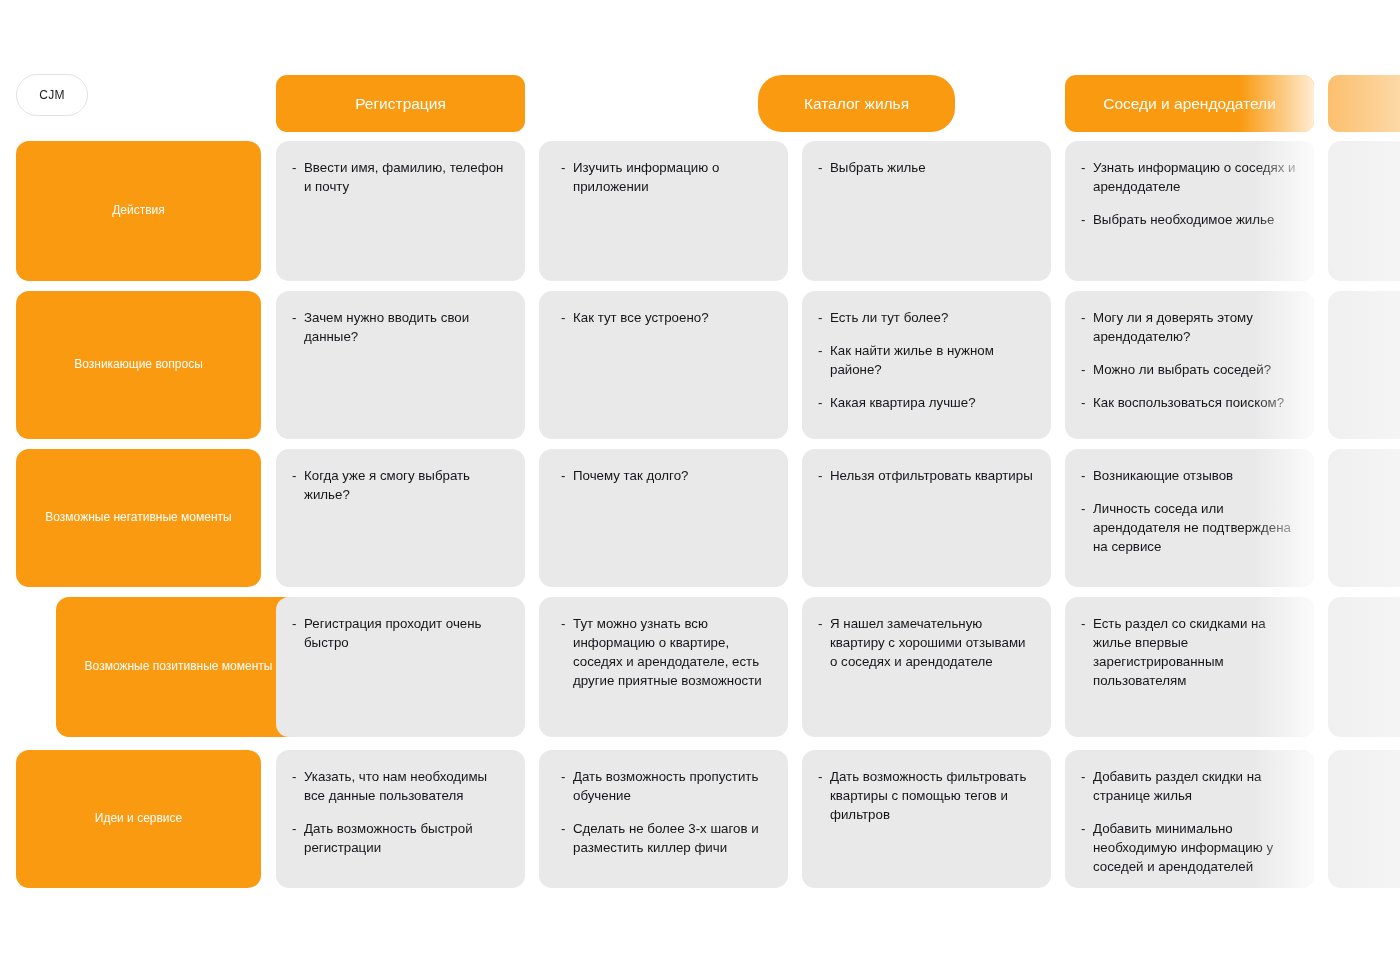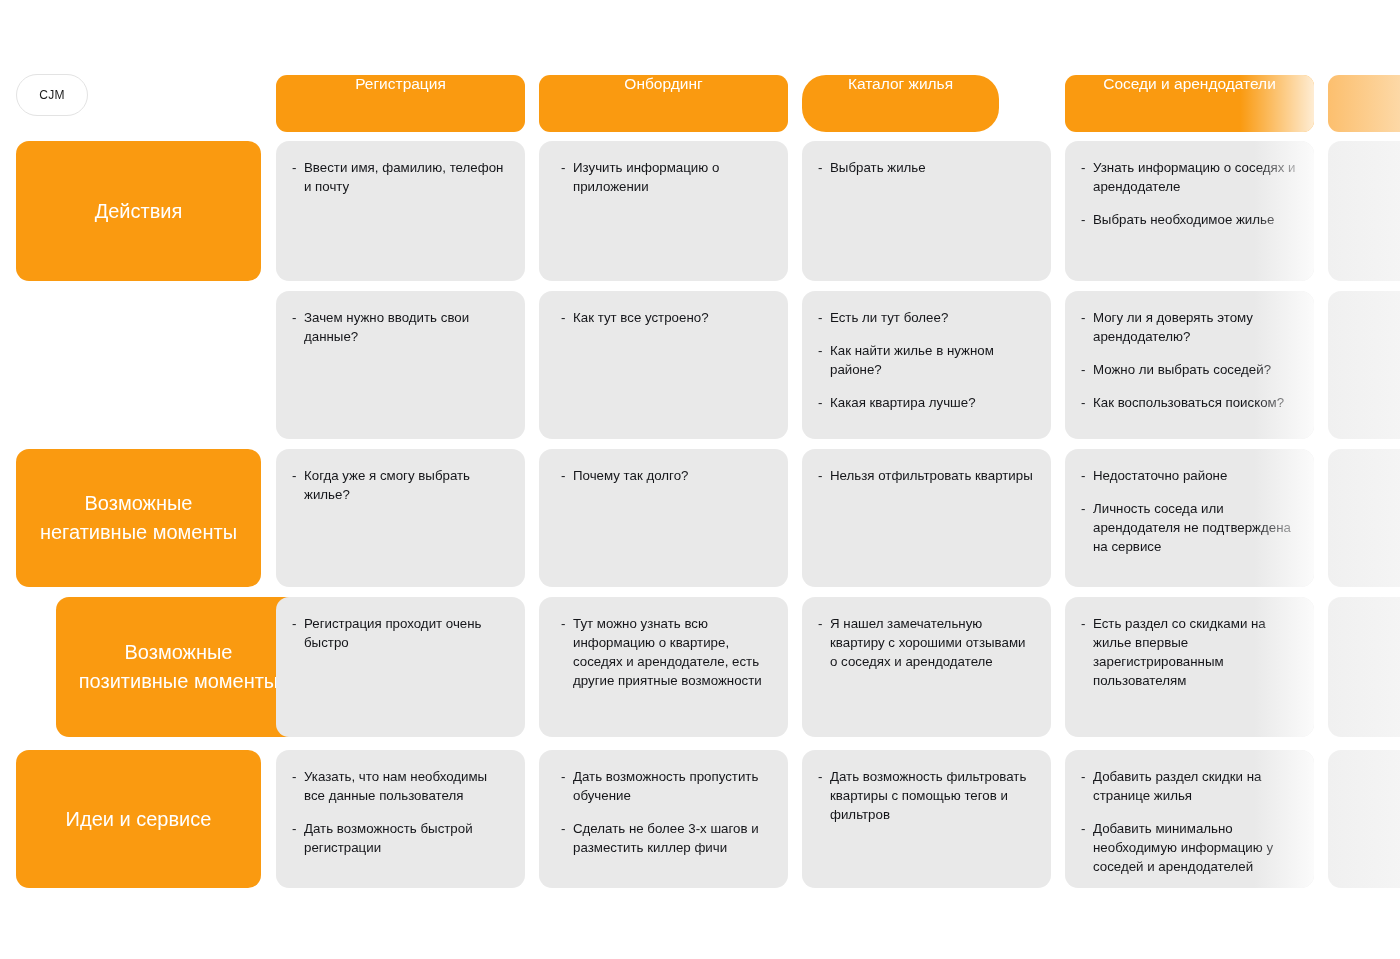--- a/index.html
+++ b/index.html
@@ -48,20 +48,21 @@
   }
 
   
   .stage-chip {
     position: absolute;
     top: 75px;
     height: 57px;
     border-radius: 11px;
     background: #fa9a10;
     display: flex;
+    align-items: center;
     justify-content: center;
     color: #ffffff;
     font-size: 15.5px;
     overflow: hidden;
   }
   .stage-chip .stage-label {
     white-space: nowrap;
     padding: 0 8px;
     text-align: center;
   }
@@ -70,21 +71,21 @@
   .row-label {
     position: absolute;
     left: 16px;
     width: 245px;
     border-radius: 13px;
     background: #fa9a10;
     display: flex;
     align-items: center;
     justify-content: center;
     color: #ffffff;
-    font-size: 20px;
+    font-size: 12px;
     line-height: 1.45;
     text-align: center;
     padding: 0 14px;
   }
 
   
   .cell {
     position: absolute;
     border-radius: 13px;
     background: #e9e9e9;
@@ -141,24 +142,21 @@
 <div class="board">
 
   <div class="cjm-badge">
     <span>CJM</span>
   </div>
 
   <div class="grid" id="grid">
       <div class="stage-chip" style="left: 276px; width: 249px;">
         <span class="stage-label">Регистрация</span>
       </div>
-      <div class="stage-chip" style="left: 539px; width: 249px;">
-        <span class="stage-label">Онбординг</span>
-      </div>
-      <div class="stage-chip" style="left: 802px; width: 197px; border-radius: 24px;">
+      <div class="stage-chip" style="left: 758px; width: 197px; border-radius: 24px;">
         <span class="stage-label">Каталог жилья</span>
       </div>
       <div class="stage-chip fade-right" style="left: 1065px; width: 249px;">
         <span class="stage-label">Соседи и арендодатели</span>
       </div>
       <div class="stage-chip partial" style="left: 1328px; width: 249px;">
         <span class="stage-label"></span>
       </div>
       <div class="row-label" style="top: 141px; height: 140px;">
         <span>Действия</span>
@@ -185,20 +183,23 @@
         <div class="bullet">
           <span class="dash">-</span>
           <span class="btext">Узнать информацию о соседях и арендодателе</span>
         </div>
         <div class="bullet">
           <span class="dash">-</span>
           <span class="btext">Выбрать необходимое жилье</span>
         </div>
       </div>
       <div class="cell partial" style="left: 1328px; width: 249px; top: 141px; height: 140px;"></div>
+      <div class="row-label" style="top: 291px; height: 148px;">
+        <span>Возникающие вопросы</span>
+      </div>
       <div class="cell" style="left: 276px; width: 249px; top: 291px; height: 148px;">
         <div class="bullet">
           <span class="dash">-</span>
           <span class="btext">Зачем нужно вводить свои данные?</span>
         </div>
       </div>
       <div class="cell indent-extra" style="left: 539px; width: 249px; top: 291px; height: 148px;">
         <div class="bullet">
           <span class="dash">-</span>
           <span class="btext">Как тут все устроено?</span>
@@ -250,21 +251,21 @@
       </div>
       <div class="cell" style="left: 802px; width: 249px; top: 449px; height: 138px;">
         <div class="bullet">
           <span class="dash">-</span>
           <span class="btext">Нельзя отфильтровать квартиры</span>
         </div>
       </div>
       <div class="cell fade-cell" style="left: 1065px; width: 249px; top: 449px; height: 138px;">
         <div class="bullet">
           <span class="dash">-</span>
-          <span class="btext">Недостаточно районе</span>
+          <span class="btext">Возникающие отзывов</span>
         </div>
         <div class="bullet">
           <span class="dash">-</span>
           <span class="btext">Личность соседа или арендодателя не подтверждена на сервисе</span>
         </div>
       </div>
       <div class="cell partial" style="left: 1328px; width: 249px; top: 449px; height: 138px;"></div>
       <div class="row-label" style="top: 597px; height: 140px; margin-left: 40px;">
         <span>Возможные позитивные моменты</span>
       </div>

